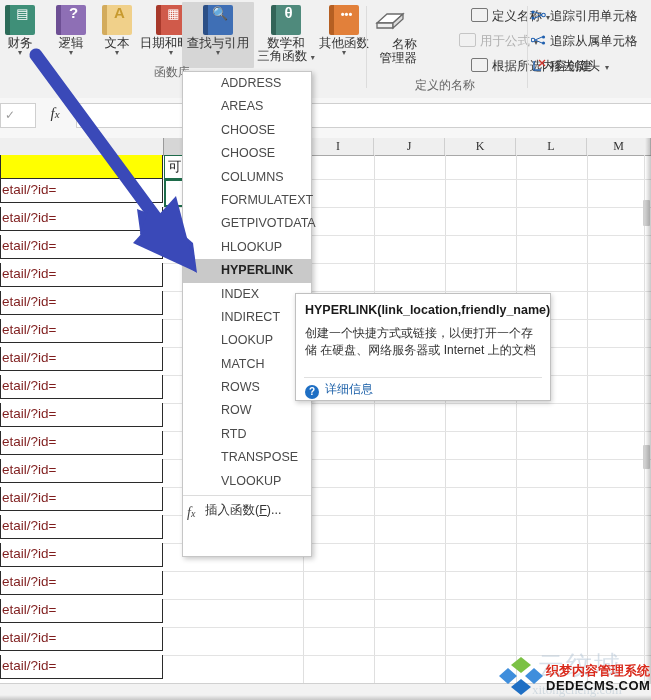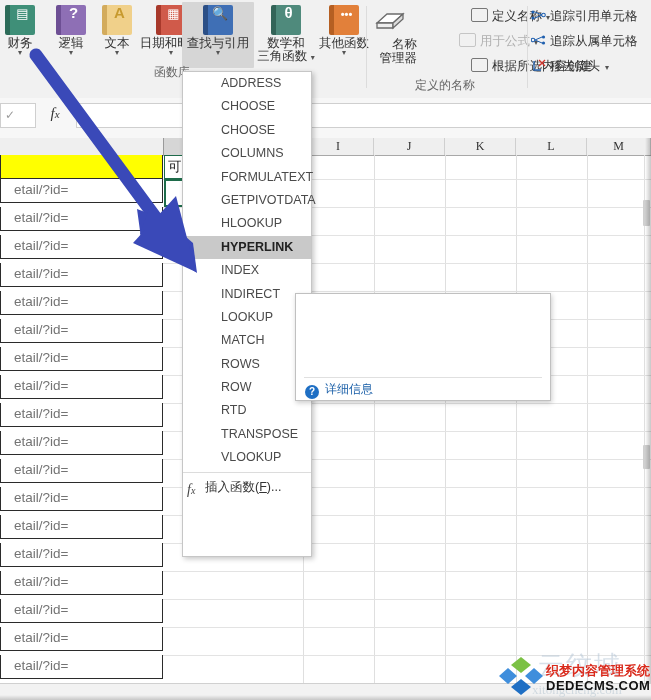--- a/index.html
+++ b/index.html
@@ -80,21 +80,21 @@
       font-family:"Liberation Serif","DejaVu Serif",serif;font-size:12px;color:#333;
       border-right:1px solid #cfcfcf;box-sizing:border-box;}
   .ch.active{background:#d6d6d6;color:#1f1f1f;border-left:1px solid #9a9a9a;border-right:1px solid #9a9a9a;}
 
   .gridwrap{position:absolute;left:0;top:17px;width:651px;height:528px;overflow:hidden;}
   .vline{position:absolute;top:0;width:1px;height:528px;background:#dfdfdf;}
   .hline{position:absolute;left:0;width:651px;height:1px;background:#e3e3e3;}
 
   .celA{position:absolute;left:0;width:163px;height:24px;box-sizing:border-box;
         border:1px solid #2b2b2b;border-top:0;background:#fff;
-        font-size:13.5px;color:#737373;line-height:22px;padding-left:13px;overflow:hidden;white-space:nowrap;}
+        font-size:13.5px;color:#7f1d1d;line-height:22px;padding-left:1px;overflow:hidden;white-space:nowrap;}
   .cel-yellow{position:absolute;left:0;top:0;width:163px;height:24px;background:#ffff00;border:1px solid #2b2b2b;border-top:0;box-sizing:border-box;}
   .celF-hdr{position:absolute;left:164px;top:0;width:138px;height:24px;box-sizing:border-box;
         border:1px solid #1e6b4a;background:#fff;font-size:13.5px;color:#111;line-height:22px;padding-left:3px;white-space:nowrap;}
   .celF-sel{position:absolute;left:164px;top:24px;width:138px;height:28px;box-sizing:border-box;
         border:2px solid #1e6b4a;background:#fff;}
 
   
   .vscroll{position:absolute;right:0;top:17px;width:8px;height:528px;background:transparent;}
   .vthumb{position:absolute;right:1px;top:45px;width:7px;height:26px;background:#d0d0d0;border-radius:1px;}
   .vthumb2{position:absolute;right:1px;top:290px;width:7px;height:24px;background:#d0d0d0;border-radius:1px;}
@@ -342,20 +342,21 @@
 
     <div class="vscroll">
       <div class="vthumb"></div>
       <div class="vthumb2"></div>
     </div>
   </div>
 
   <div class="menu">
     <div id="menu-items">
         <div class="mi">ADDRESS</div>
+        <div class="mi">AREAS</div>
         <div class="mi">CHOOSE</div>
         <div class="mi">CHOOSE</div>
         <div class="mi">COLUMNS</div>
         <div class="mi">FORMULATEXT</div>
         <div class="mi">GETPIVOTDATA</div>
         <div class="mi">HLOOKUP</div>
         <div class="mi hl">HYPERLINK</div>
         <div class="mi">INDEX</div>
         <div class="mi">INDIRECT</div>
         <div class="mi">LOOKUP</div>
@@ -367,20 +368,25 @@
         <div class="mi">VLOOKUP</div>
       </div>
     <div class="msep"></div>
     <div class="mfn">
       <span class="fxg">f<span style="font-size:10px;">x</span></span>
       <span>插入函数(</span><u>F</u><span>)...</span>
     </div>
   </div>
 
   <div class="tip">
+    <div class="tip-t">HYPERLINK(link_location,friendly_name)</div>
+    <div class="tip-b">
+      <span>创建一个快捷方式或链接，以便打开一个存储</span>
+      <span>在硬盘、网络服务器或 Internet 上的文档</span>
+    </div>
     <div class="tip-hr"></div>
     <div class="tip-l">
       <span class="qmark">?</span><span>详细信息</span>
     </div>
   </div>
 
   <svg class="arrow" viewBox="0 0 651 700">
     <g>
       <path d="M36,55 L170,237" stroke="#3a49b8" stroke-width="13" stroke-linecap="round" fill="none"></path>
       <path d="M196,272 L149,229 L164,219 L137,209 L141,238 L155,228 L186,264 Z" fill="#3a49b8"></path>

